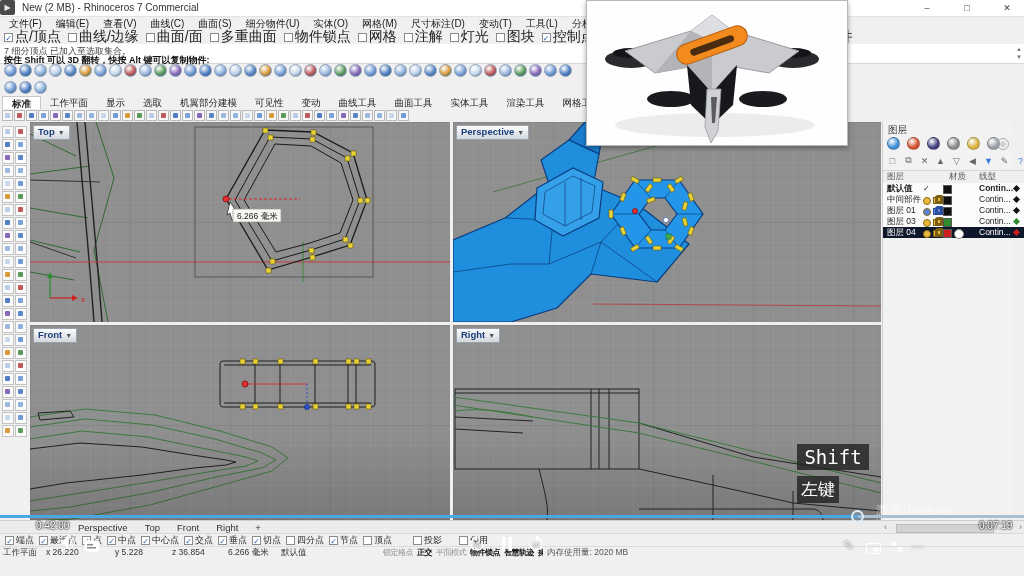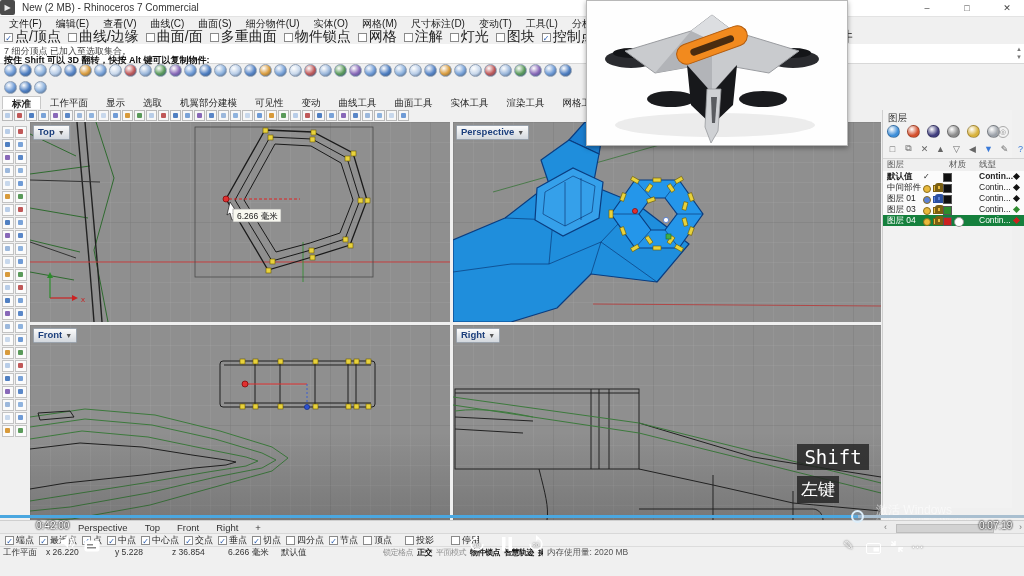--- a/index.html
+++ b/index.html
@@ -56,33 +56,33 @@
   #vp-right{left:453px;top:325px;width:428px;height:195px}
   .vp svg{position:absolute;left:0;top:0}
   .vplabel{position:absolute;left:3px;top:3px;background:linear-gradient(#fbfbfb,#d3d8de);
            border:1px solid #9aa3ad;font-size:9.5px;font-weight:bold;color:#1c3f7c;
            padding:0 4px;line-height:12px;border-radius:1px;white-space:nowrap}
   .vplabel .car{font-size:7px;color:#555;margin-left:3px;font-weight:normal}
   .shade{position:absolute;left:0;bottom:0;width:100%;height:45%;pointer-events:none;
          background:linear-gradient(180deg,rgba(0,0,0,0) 0%,rgba(30,30,30,0.20) 100%)}
 
   
-  #panel{left:882px;top:110px;width:130px;height:398px;background:#f2f2f2;border-left:1px solid #cfcfcf;box-sizing:border-box}
+  #panel{left:882px;top:122px;width:130px;height:398px;background:#f2f2f2;border-left:1px solid #cfcfcf;box-sizing:border-box}
   #panel-title{left:5px;top:2px;font-size:9.5px;color:#333}
   #ptabs{left:4px;top:15px;display:flex;gap:7px;align-items:center}
   .ptab{width:13px;height:13px;border-radius:50%;box-sizing:border-box;border:1px solid rgba(0,0,0,0.25)}
   #pmenu{right:3px;top:16px;width:10px;height:10px;border:1px solid #aaa;border-radius:50%;
          font-size:7px;line-height:9px;text-align:center;color:#888}
   #ptools{left:4px;top:33px;display:flex;gap:5px;align-items:center}
   .ptool{font-size:9px;color:#666;width:11px;text-align:center}
   #pcolhead{left:0;top:48px;width:142px;height:12px;background:#efefef;
             border-top:1px solid #d5d5d5;border-bottom:1px solid #d5d5d5;font-size:8.5px;color:#555}
   #prows{left:0;top:61px;width:141px;background:#fbfbfb}
   .lrow{position:relative;height:11px;font-size:8.5px;color:#222}
-  .lrow.sel{background:#15803d;color:#fff}
+  .lrow.sel{background:#0f172a;color:#fff}
   .lrow.cur .ln{font-weight:bold}
   .ln{position:absolute;left:4px;top:0;line-height:11px;white-space:nowrap}
   .lcheck{position:absolute;left:40px;top:0;line-height:11px;font-size:8px;color:#222}
   .bulb{position:absolute;left:40px;top:2.5px;width:6px;height:6px;border-radius:50%;border:0.5px solid #8a6d1a}
   .lock{position:absolute;left:50px;top:3px;width:6px;height:5px;border:0.5px solid #7a5f12}
   .lock:before{content:"";position:absolute;left:1px;top:-3px;width:3px;height:3px;
                border:1px solid inherit;border-bottom:none;border-radius:3px 3px 0 0;border-color:inherit;border-style:solid}
   .swatch{position:absolute;left:60px;top:2px;width:7px;height:7px;border:0.5px solid #555}
   .ball{position:absolute;left:71px;top:1.5px;width:8px;height:8px;border-radius:50%;background:#fff;border:0.5px solid #999}
   .ltype{position:absolute;left:96px;top:0;line-height:11px;white-space:nowrap}
@@ -822,21 +822,21 @@
         <span class="lbl">四分点</span>
       </span>
       <span class="chk-item">
         <span class="box">✓</span>
         <span class="lbl">节点</span>
       </span>
       <span class="chk-item">
         <span class="box"></span>
         <span class="lbl">顶点</span>
       </span>
-      <span class="chk-item" style="margin-left: 8px;">
+      <span class="chk-item" style="margin-left: 16px;">
         <span class="box"></span>
         <span class="lbl">投影</span>
       </span>
       <span class="chk-item" style="margin-left: 12px;">
         <span class="box"></span>
         <span class="lbl">停用</span>
       </span>
     </div>
   <div class="abs" id="status">
     <span class="scell" style="left:3px">工作平面</span>

